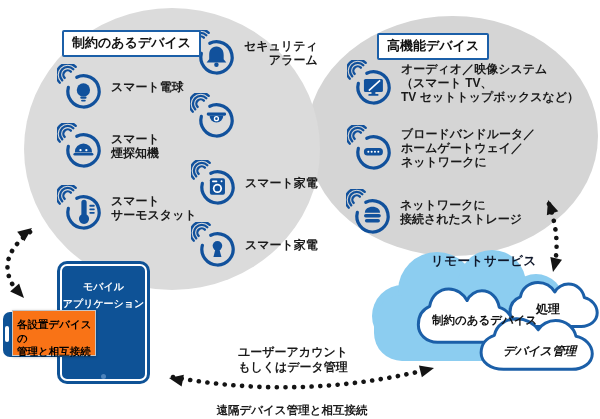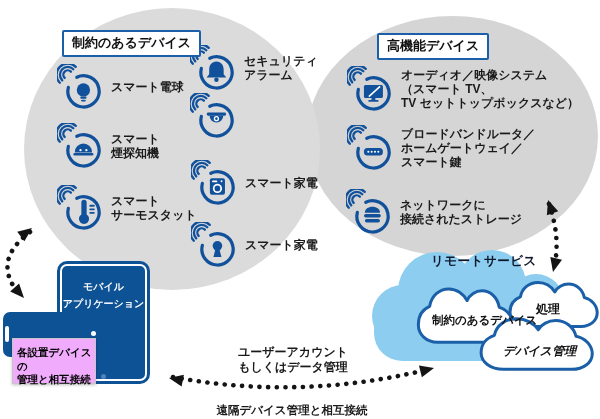--- a/index.html
+++ b/index.html
@@ -30,24 +30,24 @@
   .cloud-processing-label{left:536px;top:301px;font-size:12px;color:#111;}
   .cloud-device-label{left:503px;top:343px;font-size:12px;color:#111;font-style:italic;}
   .tablet{position:absolute;left:57px;top:261px;width:93px;height:123px;background:#0e5296;border-radius:10px;z-index:7;}
   .tablet-inner{position:absolute;left:3px;top:3px;right:3px;bottom:3px;border:2px solid #ffffff;border-radius:7px;}
   .tablet-label{margin-top:12px;text-align:center;color:#fff;font-size:10px;line-height:17px;font-weight:700;white-space:pre-line;}
   .home-dot{position:absolute;left:50%;bottom:5px;width:5px;height:5px;margin-left:-2.5px;border-radius:50%;background:#4d83bb;}
   .phone{position:absolute;left:3px;top:312px;width:97px;height:45px;background:#0e5296;border-radius:7px;z-index:8;}
   .phone-btn{position:absolute;left:2px;top:14px;width:4px;height:16px;background:#fff;border-radius:2px;}
   .phone-cam{position:absolute;right:4px;top:19px;width:5px;height:5px;background:#fff;border-radius:50%;}
   .callout{
-    position:absolute;left:12px;top:310px;width:84px;height:46px;background:#f0abfc;
+    position:absolute;left:12px;top:310px;width:84px;height:46px;background:#f97316;
     border:1px solid #c6c6c6;box-shadow:0 1px 3px rgba(0,0,0,.25);z-index:9;
     font-size:10.5px;line-height:13.5px;font-weight:700;color:#000;
-    padding:7px 0 0 4px;box-sizing:border-box;white-space:pre-line;margin-top:28px;
+    padding:7px 0 0 4px;box-sizing:border-box;white-space:pre-line;
   }
   .conn-label{position:absolute;text-align:center;font-weight:700;color:#1a1a1a;z-index:10;white-space:pre-line;}
   .conn-user{left:213px;top:345px;width:160px;font-size:12px;line-height:14.5px;}
   .conn-remote{left:202px;top:403px;width:180px;font-size:11.5px;line-height:14px;}
 </style>
 </head>
 <body>
 
 <div class="stage">
 
@@ -109,21 +109,21 @@
               <path d="M24.9 17.8 a2.7 2.7 0 0 1 5.4 0 v12.4 a5.2 5.2 0 1 1 -5.4 0 z"></path>
               <rect x="33" y="20.3" width="5.6" height="1.8" rx="0.9"></rect>
               <rect x="33" y="23.9" width="5.6" height="1.8" rx="0.9"></rect>
               <rect x="33" y="27.5" width="5.6" height="1.8" rx="0.9"></rect>
             </g>
           </svg>
         </span>
         <span class="dev-label">スマート
 サーモスタット</span>
       </div>
-      <div class="device" style="left: 190px; top: 45px;">
+      <div class="device" style="left: 190px; top: 30px; text-align: right;">
         <span class="dev-icon">
           <svg viewBox="0 0 47 47" width="46" height="46">
             <path class="arc" d="M20.2 13.5 A16 16 0 1 1 11.6 23.9"></path>
             <g transform="rotate(-45 11 11)">
               <path class="wv" d="M6.5 11 A4.5 4.5 0 0 1 15.5 11"></path>
               <path class="wv" d="M3 11 A8 8 0 0 1 19 11"></path>
               <path class="wv" d="M-0.5 11 A11.5 11.5 0 0 1 22.5 11"></path>
             </g>
             <g class="glyph">
               <path d="M27 16.8 c-4.9 0 -7.4 3.7 -7.4 8.4 v4.7 l-2.7 3.4 h20.2 l-2.7 -3.4 v-4.7 c0 -4.7 -2.5 -8.4 -7.4 -8.4 z"></path>
@@ -182,21 +182,21 @@
               <path class="wv" d="M-0.5 11 A11.5 11.5 0 0 1 22.5 11"></path>
             </g>
             <g class="glyph">
               <circle cx="27" cy="24.3" r="4.9"></circle>
               <path d="M25 27.5 l-2.1 8.3 h8.2 l-2.1 -8.3 z"></path>
             </g>
           </svg>
         </span>
         <span class="dev-label">スマート家電</span>
       </div>
-      <div class="device" style="left: 347px; top: 66px;">
+      <div class="device" style="left: 347px; top: 60px;">
         <span class="dev-icon">
           <svg viewBox="0 0 47 47" width="46" height="46">
             <path class="arc" d="M20.2 13.5 A16 16 0 1 1 11.6 23.9"></path>
             <g transform="rotate(-45 11 11)">
               <path class="wv" d="M6.5 11 A4.5 4.5 0 0 1 15.5 11"></path>
               <path class="wv" d="M3 11 A8 8 0 0 1 19 11"></path>
               <path class="wv" d="M-0.5 11 A11.5 11.5 0 0 1 22.5 11"></path>
             </g>
             <g class="glyph">
               <rect x="17.3" y="19.3" width="19.4" height="13.4" rx="1.6"></rect>
@@ -223,21 +223,21 @@
               <rect x="17.3" y="23.6" width="19.4" height="7.6" rx="3.6"></rect>
               <circle cx="21.8" cy="27.4" r="1.05" fill="#fff"></circle>
               <circle cx="25.2" cy="27.4" r="1.05" fill="#fff"></circle>
               <circle cx="28.6" cy="27.4" r="1.05" fill="#fff"></circle>
               <circle cx="32" cy="27.4" r="1.05" fill="#fff"></circle>
             </g>
           </svg>
         </span>
         <span class="dev-label">ブロードバンドルータ／
 ホームゲートウェイ／
-スマート鍵</span>
+ネットワークに</span>
       </div>
       <div class="device" style="left: 346px; top: 189px;">
         <span class="dev-icon">
           <svg viewBox="0 0 47 47" width="46" height="46">
             <path class="arc" d="M20.2 13.5 A16 16 0 1 1 11.6 23.9"></path>
             <g transform="rotate(-45 11 11)">
               <path class="wv" d="M6.5 11 A4.5 4.5 0 0 1 15.5 11"></path>
               <path class="wv" d="M3 11 A8 8 0 0 1 19 11"></path>
               <path class="wv" d="M-0.5 11 A11.5 11.5 0 0 1 22.5 11"></path>
             </g>

